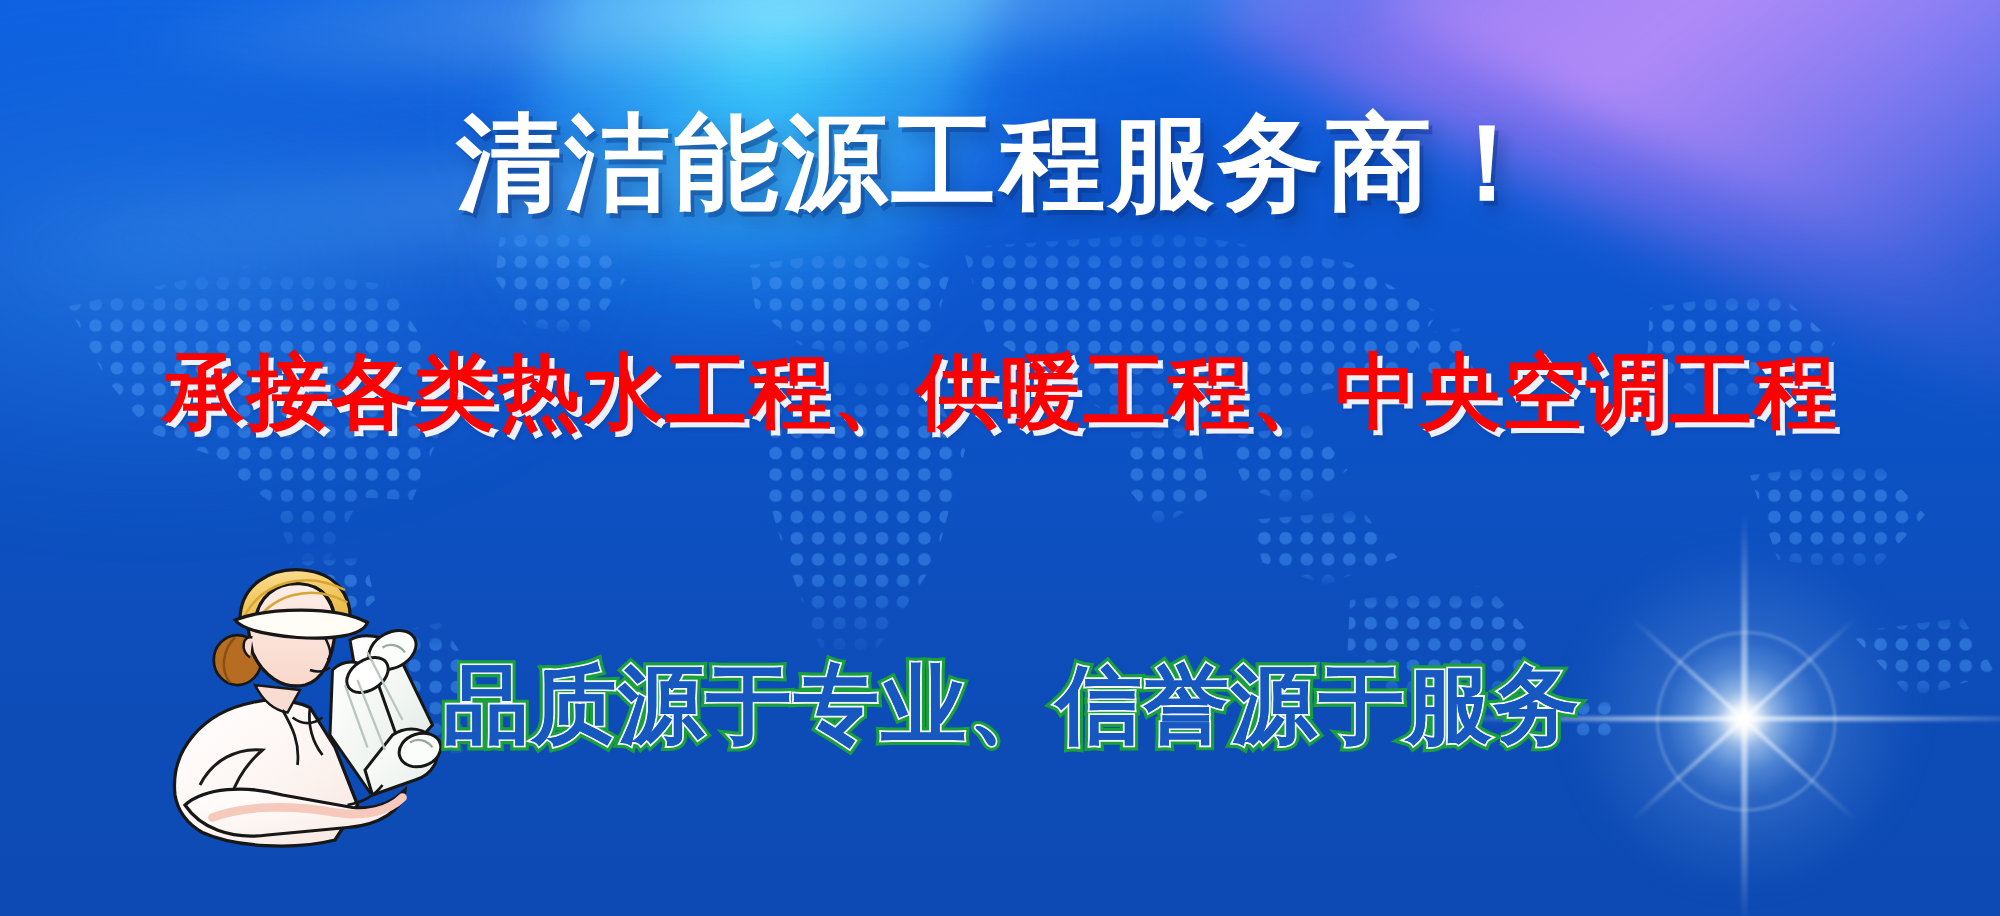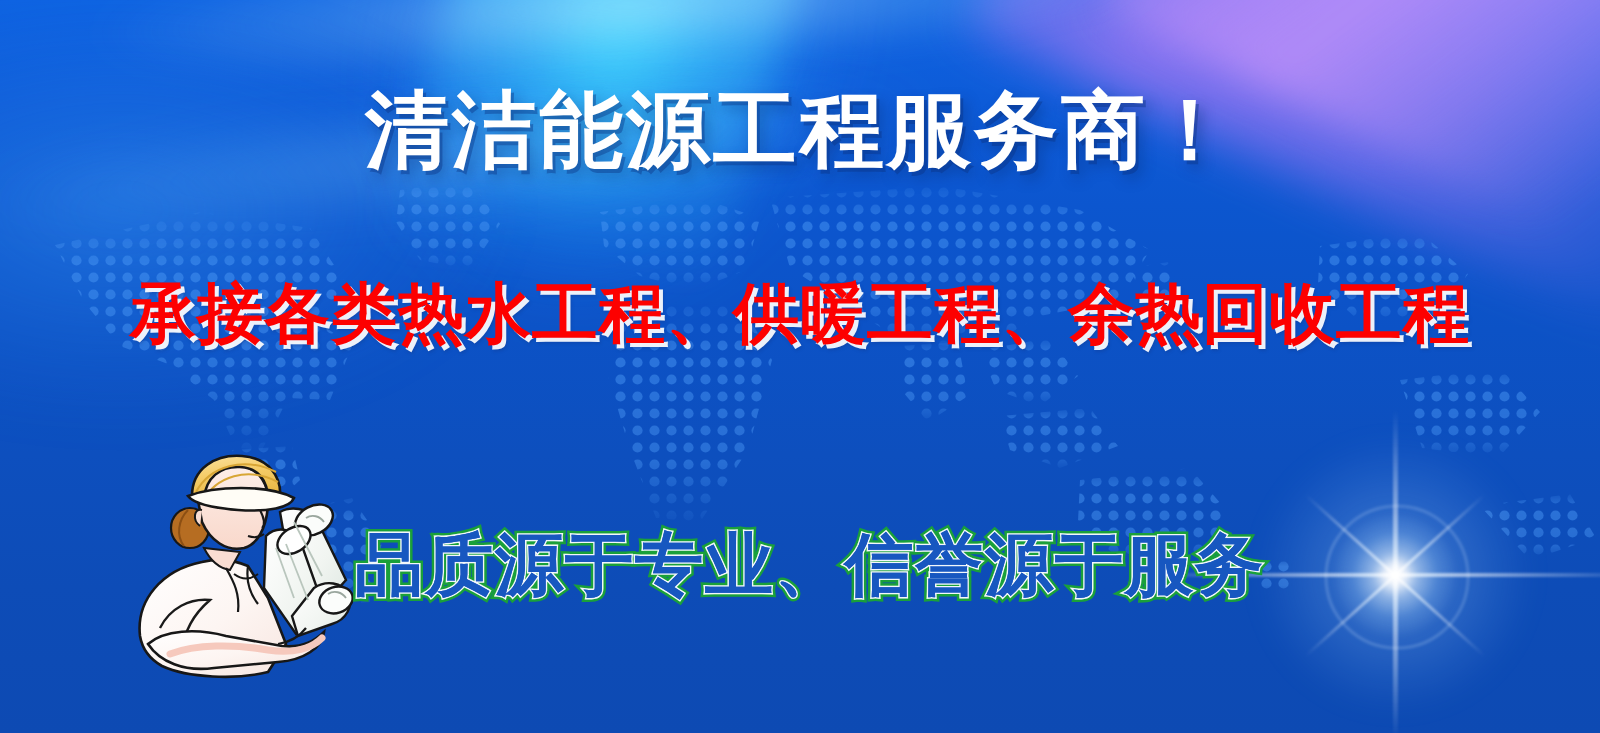--- a/index.html
+++ b/index.html
@@ -301,21 +301,21 @@
     <div class="ring"></div>
     <div class="spike sp-d1"></div>
     <div class="spike sp-d2"></div>
     <div class="spike sp-h"></div>
     <div class="spike sp-v"></div>
     <div class="core"></div>
   </div>
 
   <div class="headline">清洁能源工程服务商！</div>
 
-  <div class="redline redline-1">承接各类热水工程、供暖工程、余热回收工程</div>
+  <div class="redline redline-1">承接各类热水工程、供暖工程、中央空调工程</div>
 
   <svg class="worker" width="290" height="235" viewBox="0 0 290 235">
     <defs>
       <linearGradient id="bodyg" x1="0" y1="0" x2="1" y2="1">
         <stop offset="0%" stop-color="#ffffff"></stop>
         <stop offset="55%" stop-color="#fdf5f2"></stop>
         <stop offset="100%" stop-color="#f7e6e0"></stop>
       </linearGradient>
       <linearGradient id="helmg" x1="0" y1="0" x2="0.3" y2="1">
         <stop offset="0%" stop-color="#fbe3a2"></stop>

